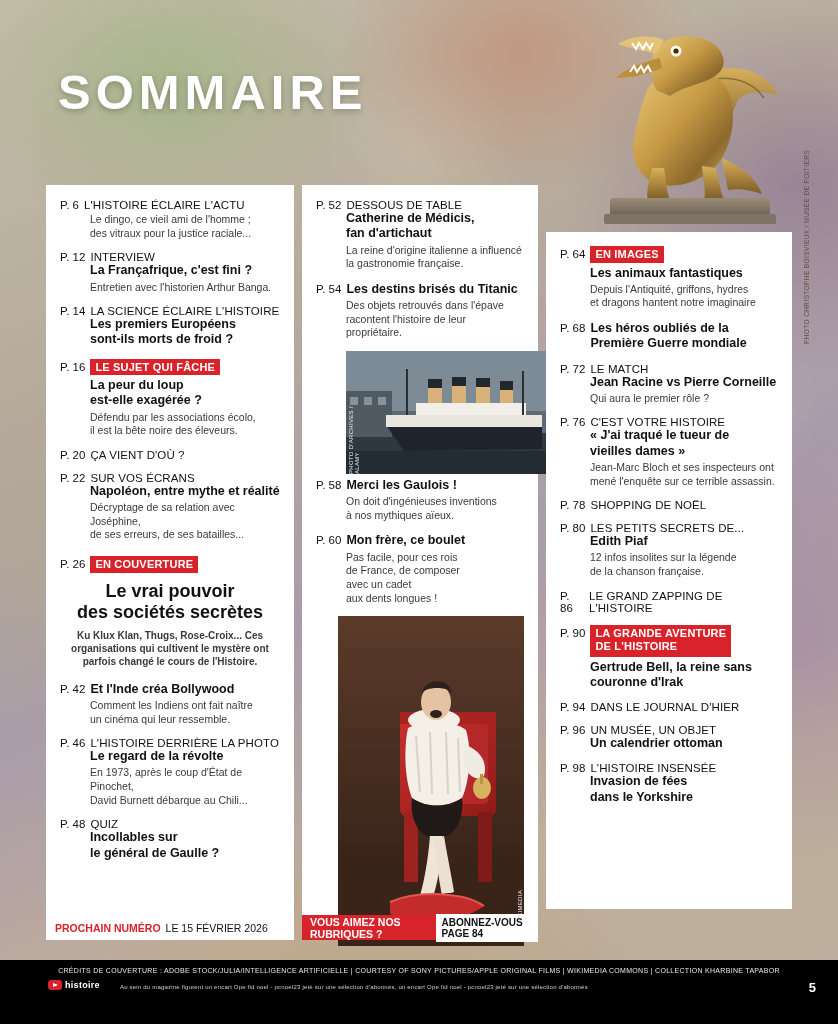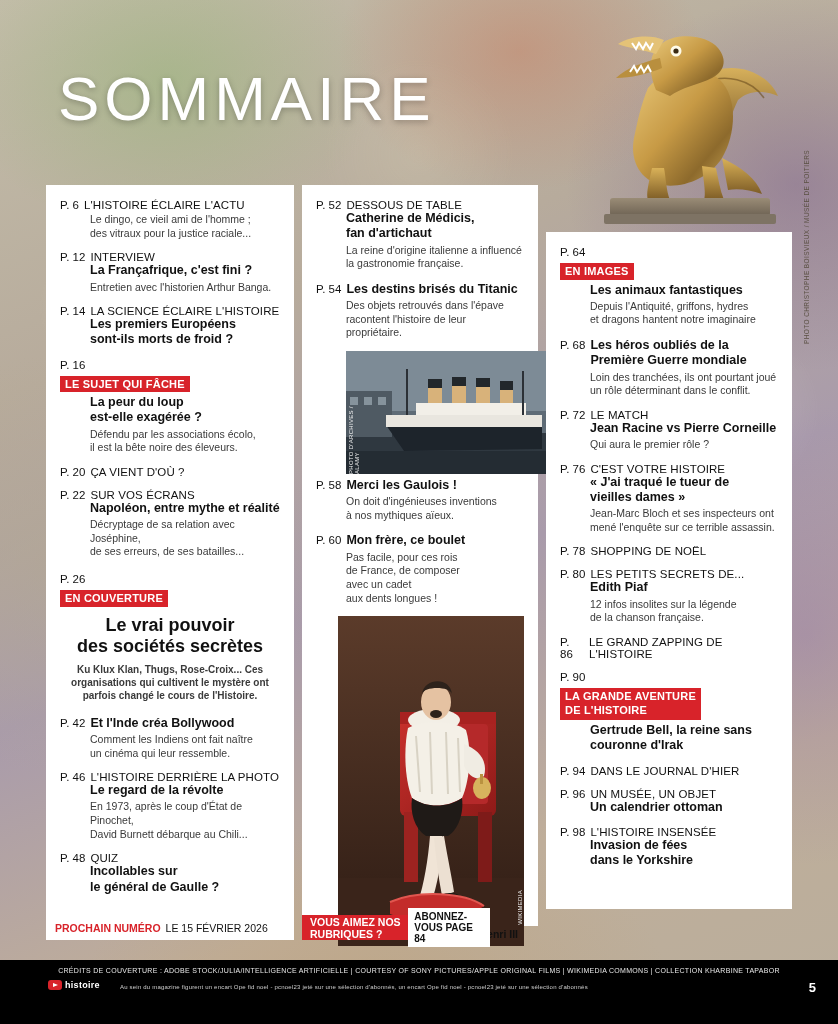--- a/index.html
+++ b/index.html
@@ -25,22 +25,22 @@
       radial-gradient(circle 90px at 12% 30%, rgba(255,255,255,.45), rgba(255,255,255,0) 70%),
       radial-gradient(circle 120px at 88% 40%, rgba(255,255,255,.35), rgba(255,255,255,0) 70%),
       radial-gradient(circle 140px at 50% 15%, rgba(255,240,200,.35), rgba(255,240,200,0) 70%);
   }
   .page{position:absolute;inset:0;z-index:2;}
 
   
   .title{
     position:absolute;left:58px;top:68px;
     font-family:"Liberation Sans", sans-serif;
-    font-weight:400;
-    font-size:62px;letter-spacing:5px;color:#ffffff;
+    font-weight:700;
+    font-size:49px;letter-spacing:5px;color:#ffffff;
     text-shadow:0 2px 6px rgba(0,0,0,.25);
     line-height:1;
   }
 
   
   .dragon{position:absolute;right:46px;top:18px;width:240px;height:225px;z-index:3;}
   .photo-credit-v{
     position:absolute;right:28px;top:150px;z-index:4;
     font-size:6.5px;color:#5b5144;letter-spacing:.4px;
     writing-mode:vertical-rl;transform:rotate(180deg);
@@ -59,39 +59,39 @@
   .pg{color:#111;font-size:11.5px;}
   .kicker{font-size:11.5px;color:#111;letter-spacing:.1px;}
   .hl{font-weight:bold;font-size:12.5px;color:#111;line-height:1.22;}
   .desc{font-size:10.5px;color:#3a3a3a;line-height:1.3;margin-top:2px;}
   .indent{margin-left:30px;}
   .row{display:flex;gap:5px;align-items:baseline;}
   .tag{
     display:inline-block;background:#d8232a;color:#fff;font-weight:bold;
     font-size:11px;padding:2px 5px 2.5px 5px;letter-spacing:.2px;
   }
-  .tag-line{margin-bottom:3px;flex-direction:column;}
+  .tag-line{margin-bottom:3px;}
 
   
   .cover-hl{font-weight:bold;font-size:18px;line-height:1.18;color:#111;text-align:center;margin:8px 0 6px 0;}
   .cover-desc{font-size:10px;color:#3a3a3a;line-height:1.32;text-align:center;font-weight:bold;}
 
   
   .img-titanic{width:208px;height:123px;margin:6px 0 4px 30px;position:relative;overflow:hidden;}
   .credit{position:absolute;font-size:6px;color:#efefef;letter-spacing:.3px;
     writing-mode:vertical-rl;transform:rotate(180deg);}
   .img-henri{width:186px;height:330px;margin:6px 0 0 22px;position:relative;overflow:hidden;}
   .henri-cap{position:absolute;right:6px;bottom:6px;font-size:10.5px;font-weight:bold;color:#111;}
 
   
   .bar{position:absolute;height:25px;display:flex;align-items:center;}
   .bar-left{left:46px;top:915px;width:248px;background:#fff;padding-left:9px;box-sizing:border-box;}
   .bar-left .lbl{font-size:10.5px;color:#111;}
   .bar-left .red{color:#d8232a;font-weight:bold;}
-  .bar-mid{left:302px;top:915px;width:188px;background:#d8232a;color:#fff;
+  .bar-mid{left:302px;top:915px;width:236px;background:#d8232a;color:#fff;
     justify-content:flex-start;padding-left:8px;box-sizing:border-box;font-size:10.5px;font-weight:bold;}
   .bar-mid .white-box{background:#fff;color:#111;padding:3px 6px;margin-left:6px;font-size:10px;font-weight:bold;}
 
   
   .credits-wrap{position:absolute;left:0;right:0;top:960px;height:64px;background:#000;color:#fff;z-index:3;}
   .credits1{position:absolute;left:0;right:0;top:7px;text-align:center;font-size:7px;letter-spacing:.3px;color:#e8e8e8;}
   .credits2{position:absolute;left:120px;right:60px;top:24px;font-size:6px;letter-spacing:.2px;color:#cfcfcf;}
   .logo{position:absolute;left:48px;top:20px;display:flex;align-items:center;gap:3px;}
   .logo .yt{width:14px;height:10px;background:#d8232a;border-radius:3px;position:relative;}
   .logo .yt:after{content:"";position:absolute;left:5px;top:2.5px;border-left:5px solid #fff;border-top:2.5px solid transparent;border-bottom:2.5px solid transparent;}
@@ -397,22 +397,20 @@
         <div class="desc indent" style="white-space:pre-line">Depuis l'Antiquité, griffons, hydres
 et dragons hantent notre imaginaire</div>
       </div>
 
       <div class="entry">
         <div class="row">
             <span class="pg">P. 68</span>
           <span class="hl" style="white-space:pre-line">Les héros oubliés de la
 Première Guerre mondiale</span>
           </div>
-        <div class="desc indent" style="white-space:pre-line">Loin des tranchées, ils ont pourtant joué
-un rôle déterminant dans le conflit.</div>
       </div>
 
       <div class="entry">
         <div class="row">
             <span class="pg">P. 72</span>
           <span class="kicker">LE MATCH</span>
           </div>
         <div class="hl indent">Jean Racine vs Pierre Corneille</div>
         <div class="desc indent">Qui aura le premier rôle ?</div>
       </div>

